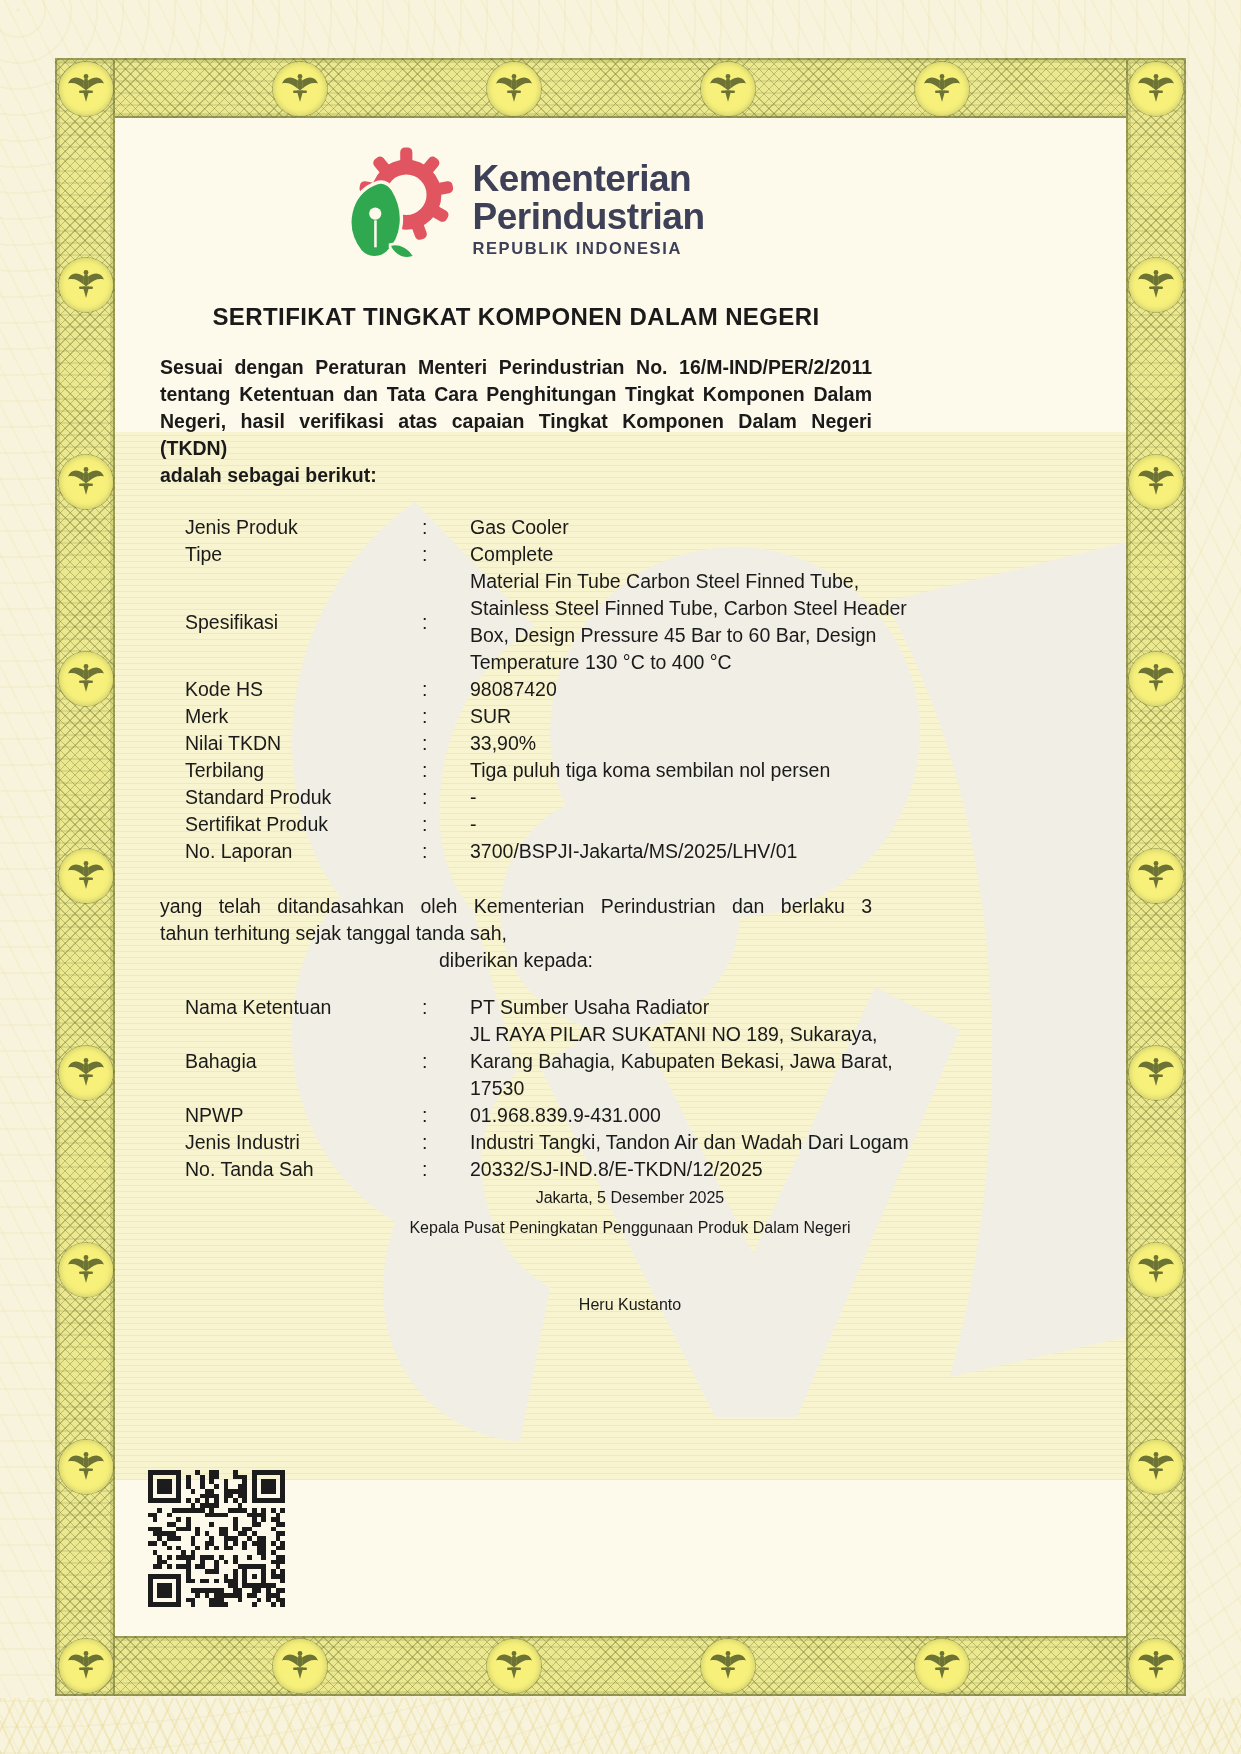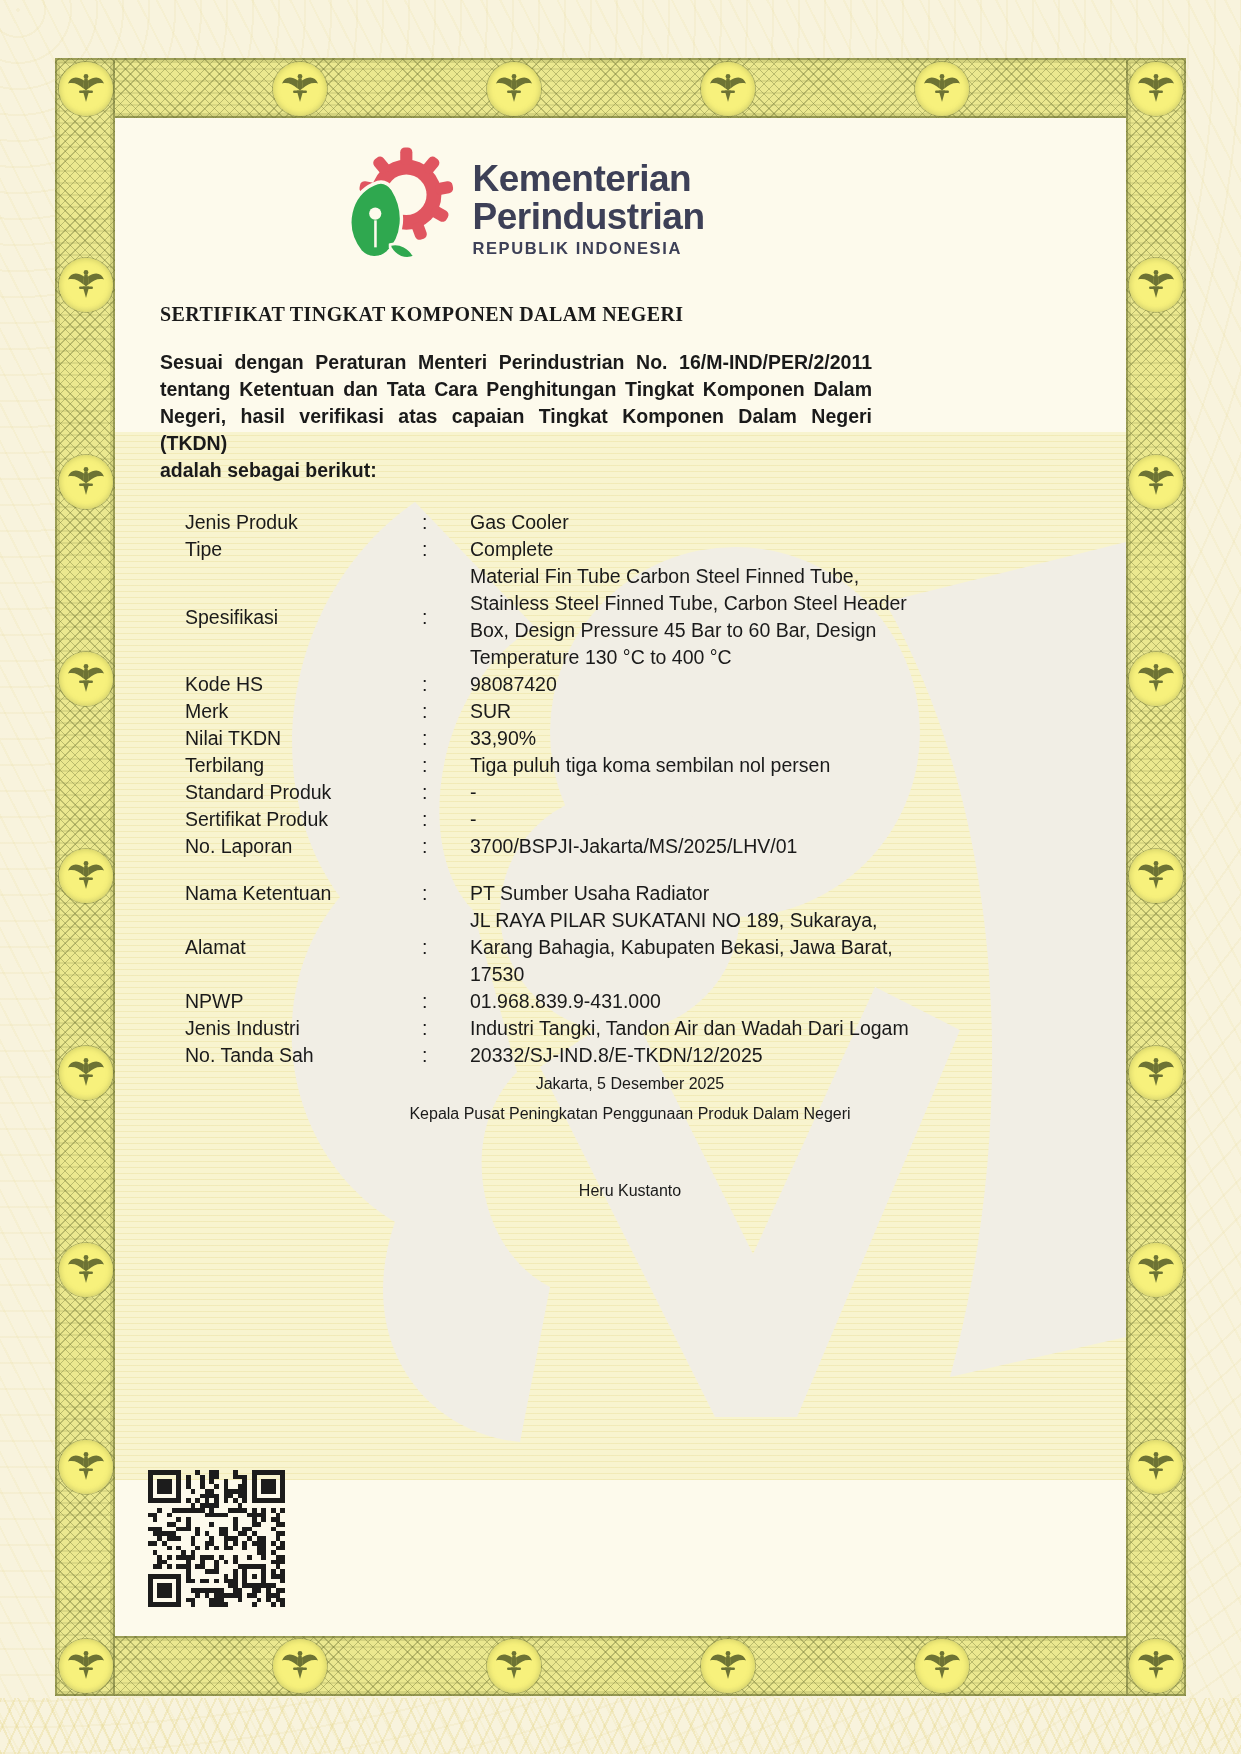--- a/index.html
+++ b/index.html
@@ -64,22 +64,22 @@
   .logo-text{padding-top:22px;}
   .logo-l1,.logo-l2{
     font-size:37px;font-weight:700;line-height:38px;letter-spacing:-0.5px;
     color:var(--logo-navy,#3d4057);
   }
   .logo-l3{
     font-size:16.5px;font-weight:700;letter-spacing:1.6px;margin-top:3px;
     color:var(--logo-navy,#3d4057);
   }
   .cert-title{
-    margin:30px 0 0 0;text-align:left;
-    font-size:20px;font-weight:700;letter-spacing:.4px;font-family:Liberation Serif, serif;
+    margin:30px 0 0 0;text-align:center;
+    font-size:24px;font-weight:700;letter-spacing:.4px;
   }
   .para{font-size:19.5px;line-height:27px;}
   .intro{margin-top:23px;font-weight:bold;}
   .jline{text-align:justify;text-align-last:justify;}
   .kv{margin-top:25px;margin-left:25px;font-size:19.5px;line-height:27px;}
   .kv-row{display:flex;align-items:center;}
   .kv-label{width:237px;flex:0 0 auto;}
   .kv-sep{width:48px;flex:0 0 auto;}
   .kv-value{width:480px;flex:0 0 auto;}
   .validity{margin-top:28px;}
@@ -358,29 +358,34 @@
         <div class="kv-sep">:</div>
         <div class="kv-value">-</div>
       </div>
       <div class="kv-row">
         <div class="kv-label">No. Laporan</div>
         <div class="kv-sep">:</div>
         <div class="kv-value">3700/BSPJI-Jakarta/MS/2025/LHV/01</div>
       </div>
     </div>
 
+    <div class="para validity">
+      <div class="jline">yang telah ditandasahkan oleh Kementerian Perindustrian dan berlaku 3</div>
+      <div>tahun terhitung sejak tanggal tanda sah,</div>
+      <div class="given">diberikan kepada:</div>
+    </div>
 
     <div class="kv kv2">
       <div class="kv-row">
         <div class="kv-label">Nama Ketentuan</div>
         <div class="kv-sep">:</div>
         <div class="kv-value">PT Sumber Usaha Radiator</div>
       </div>
       <div class="kv-row">
-        <div class="kv-label">Alamat</div>
+        <div class="kv-label">Bahagia</div>
         <div class="kv-sep">:</div>
         <div class="kv-value">
           <div>JL RAYA PILAR SUKATANI NO 189, Sukaraya,</div>
           <div>Karang Bahagia, Kabupaten Bekasi, Jawa Barat,</div>
           <div>17530</div>
         </div>
       </div>
       <div class="kv-row">
         <div class="kv-label">NPWP</div>
         <div class="kv-sep">:</div>

